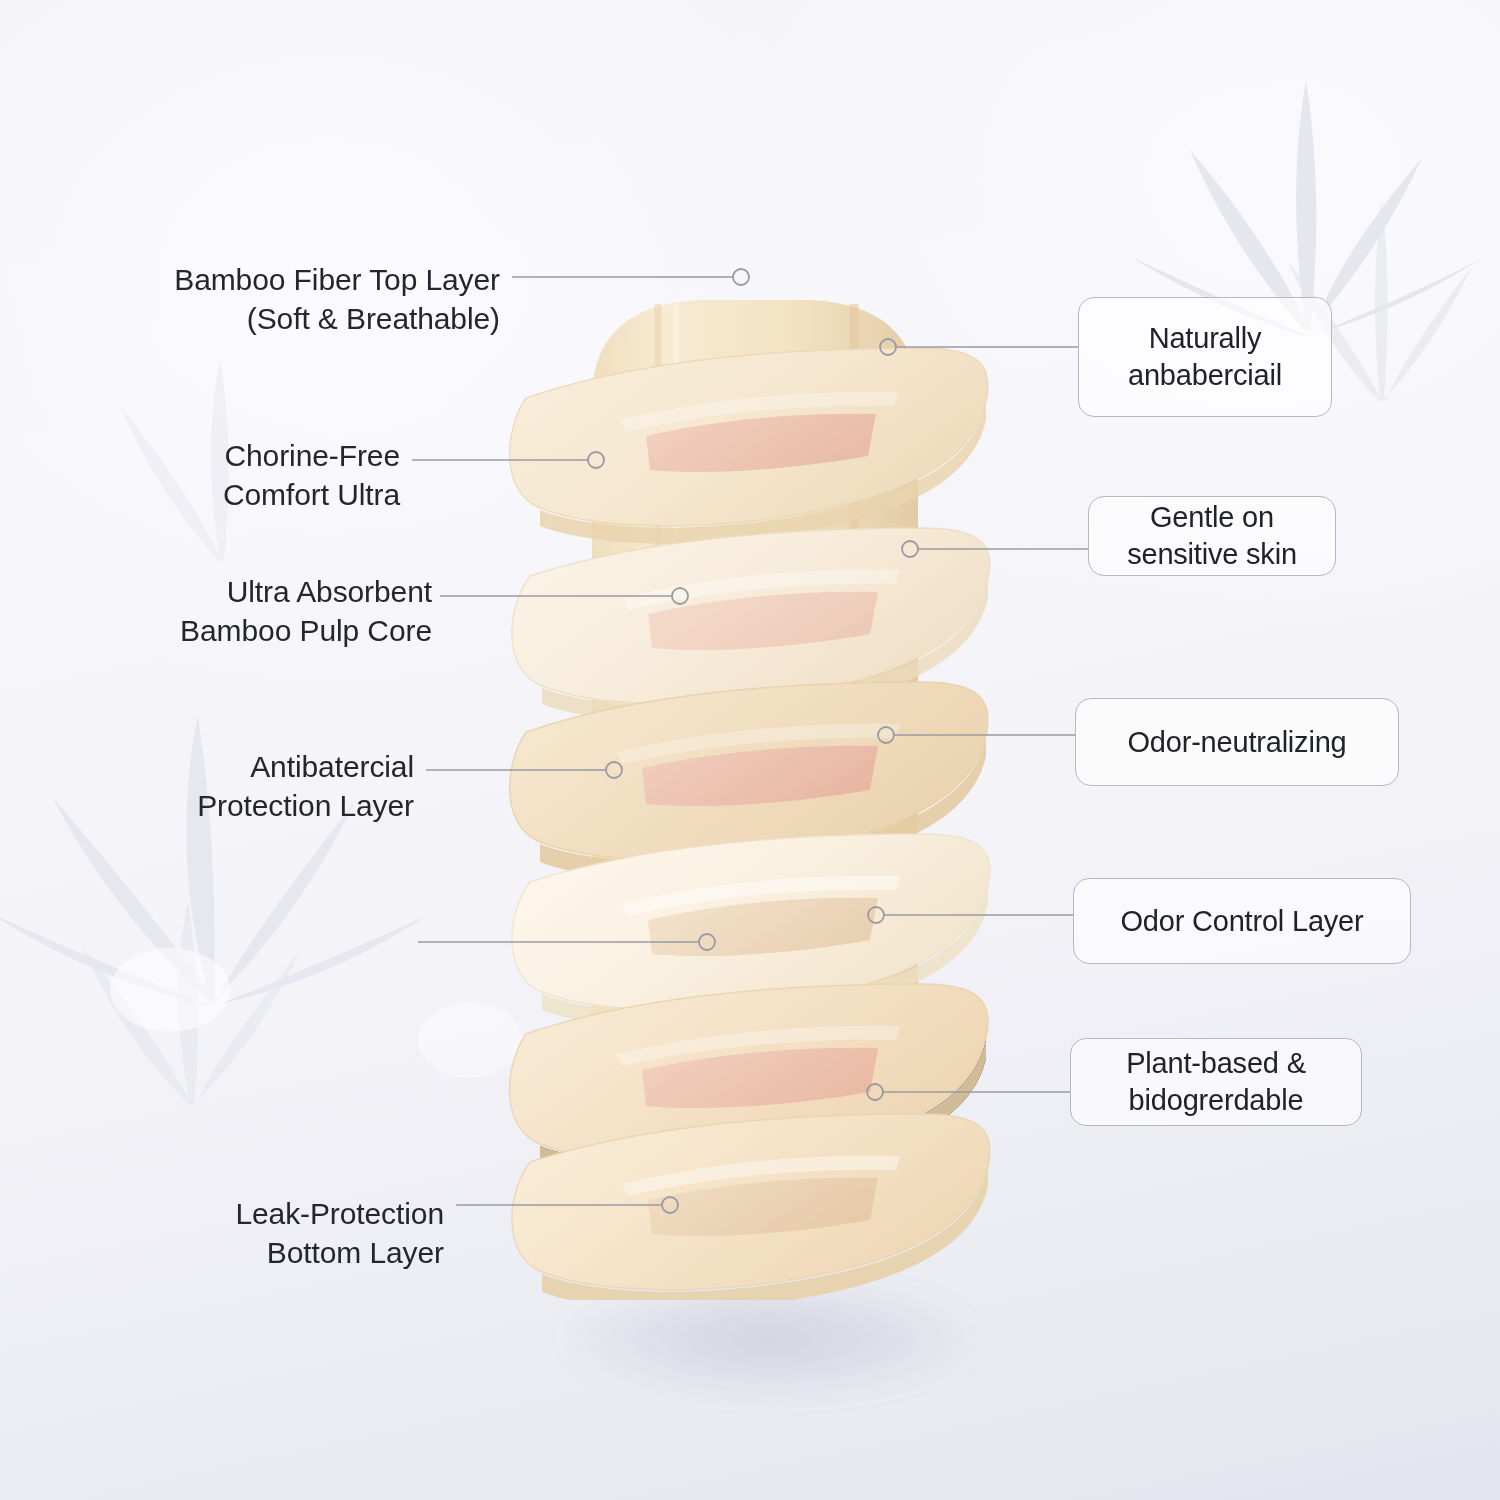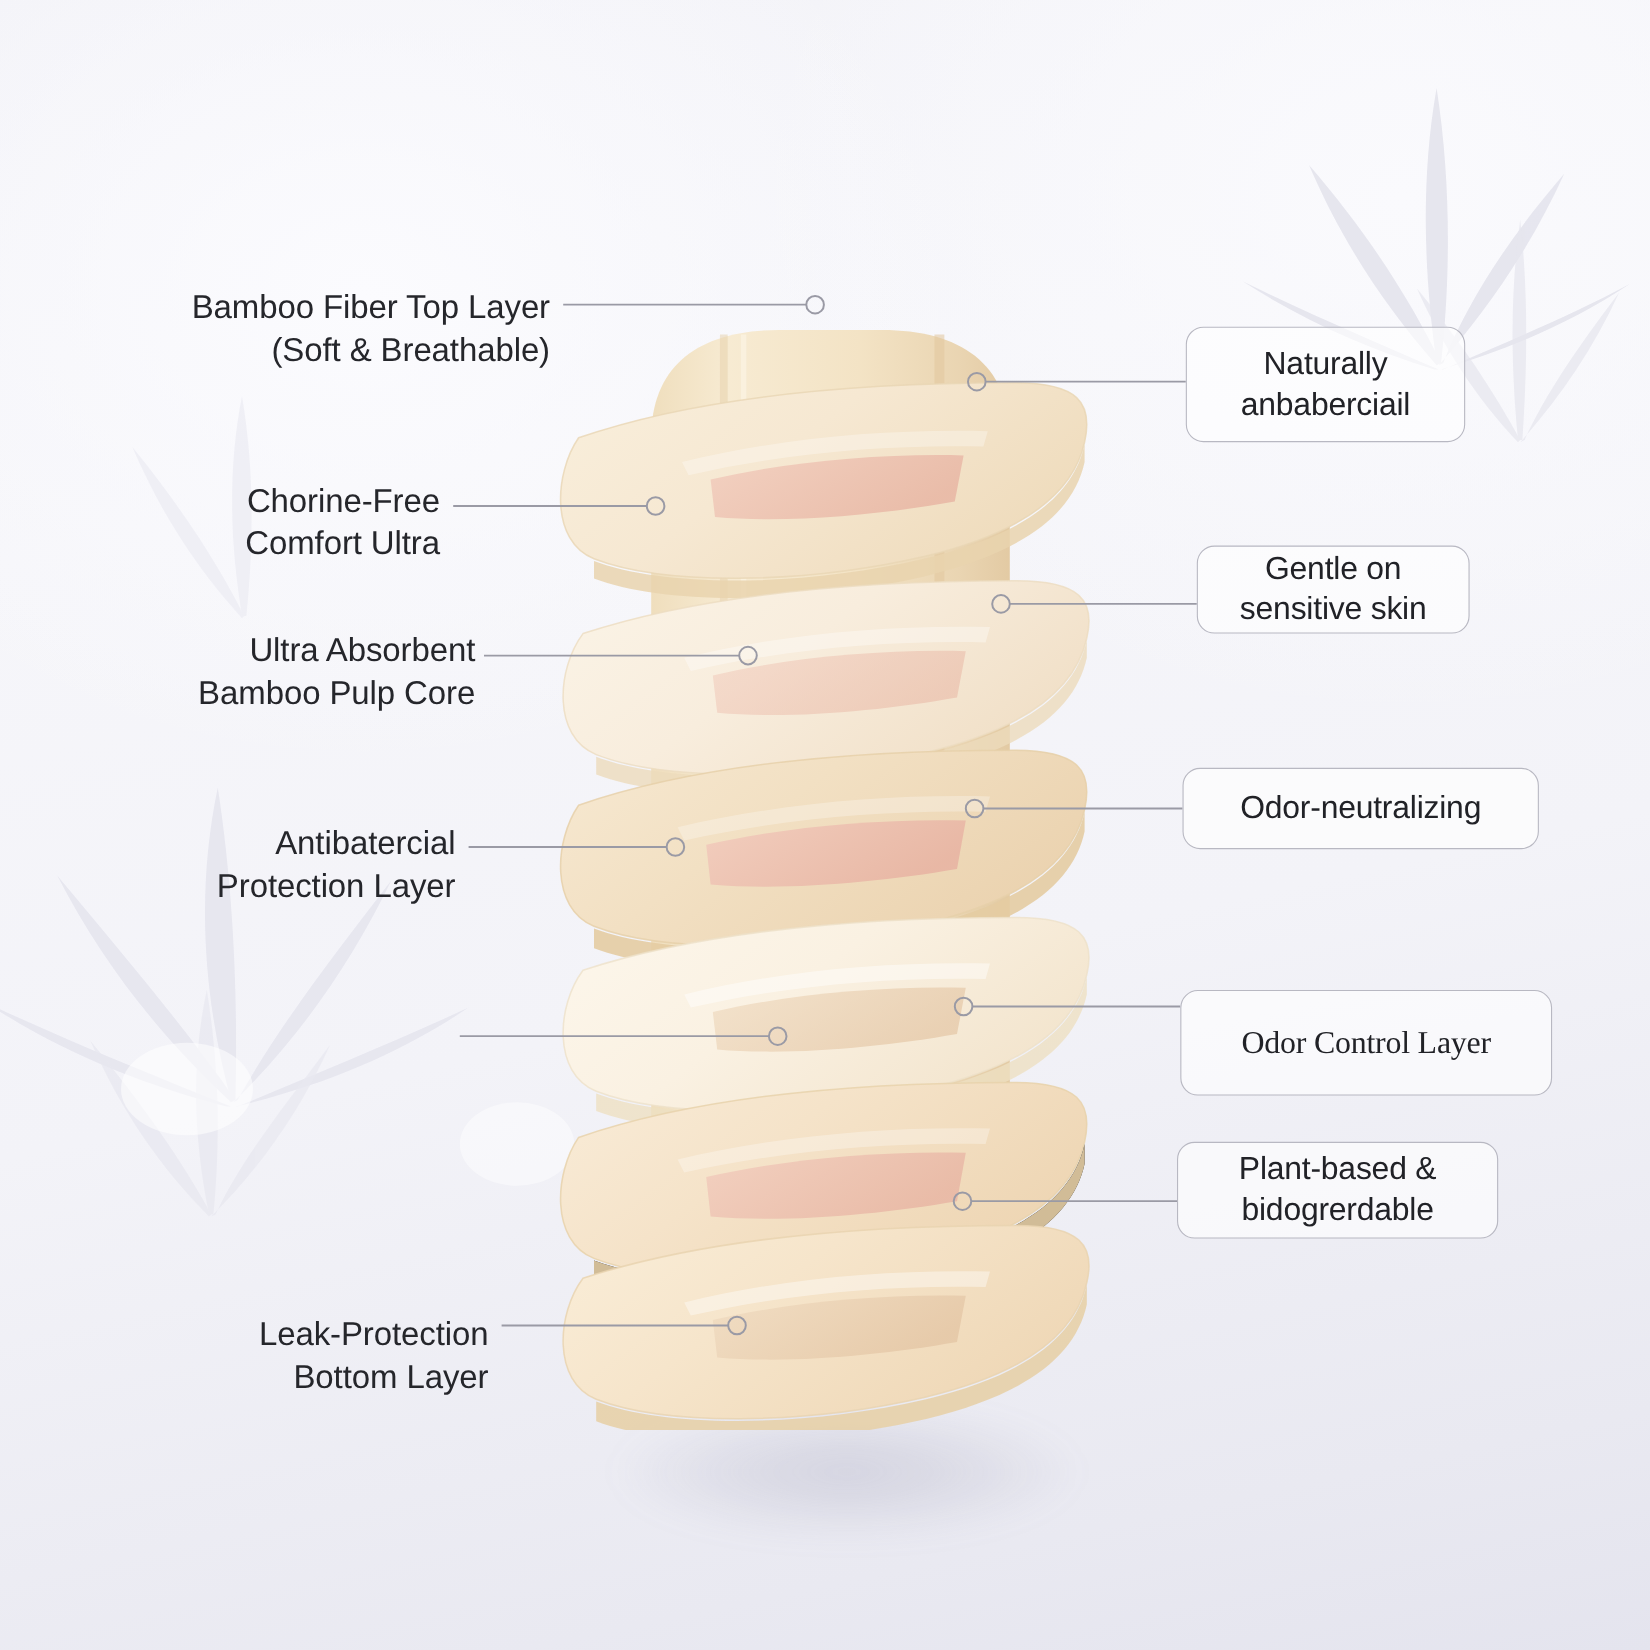--- a/index.html
+++ b/index.html
@@ -355,26 +355,26 @@
   <div class="lbl-left" style="left:100px; top:735px; width:314px;">Antibatercial
 Protection Layer</div>
 
   <div class="lbl-left" style="left:88px; top:560px; width:344px;">Ultra Absorbent
 Bamboo Pulp Core</div>
 
 
   <div class="lbl-left" style="left:100px; top:1182px; width:344px;">Leak-Protection
 Bottom Layer</div>
 
-  <div class="pill" style="left:1078px; top:297px; width:254px; height:105px;">Naturally
+  <div class="pill" style="left:1078px; top:297px; width:254px; height:120px;">Naturally
 anbaberciail</div>
 
   <div class="pill" style="left:1088px; top:496px; width:248px; height:80px;">Gentle on
 sensitive skin</div>
 
-  <div class="pill" style="left:1075px; top:698px; width:324px; height:74px;">Odor-neutralizing</div>
-
-  <div class="pill" style="left:1073px; top:900px; width:338px; height:96px;font-family:Liberation Serif, serif;">Odor Control Layer</div>
+  <div class="pill" style="left:1075px; top:698px; width:324px; height:88px;">Odor-neutralizing</div>
+
+  <div class="pill" style="left:1073px; top:878px; width:338px; height:86px;">Odor Control Layer</div>
 
   <div class="pill" style="left:1070px; top:1038px; width:292px; height:88px;">Plant-based &amp;
 bidogrerdable</div>
 
 </div>
 
 </body></html>

